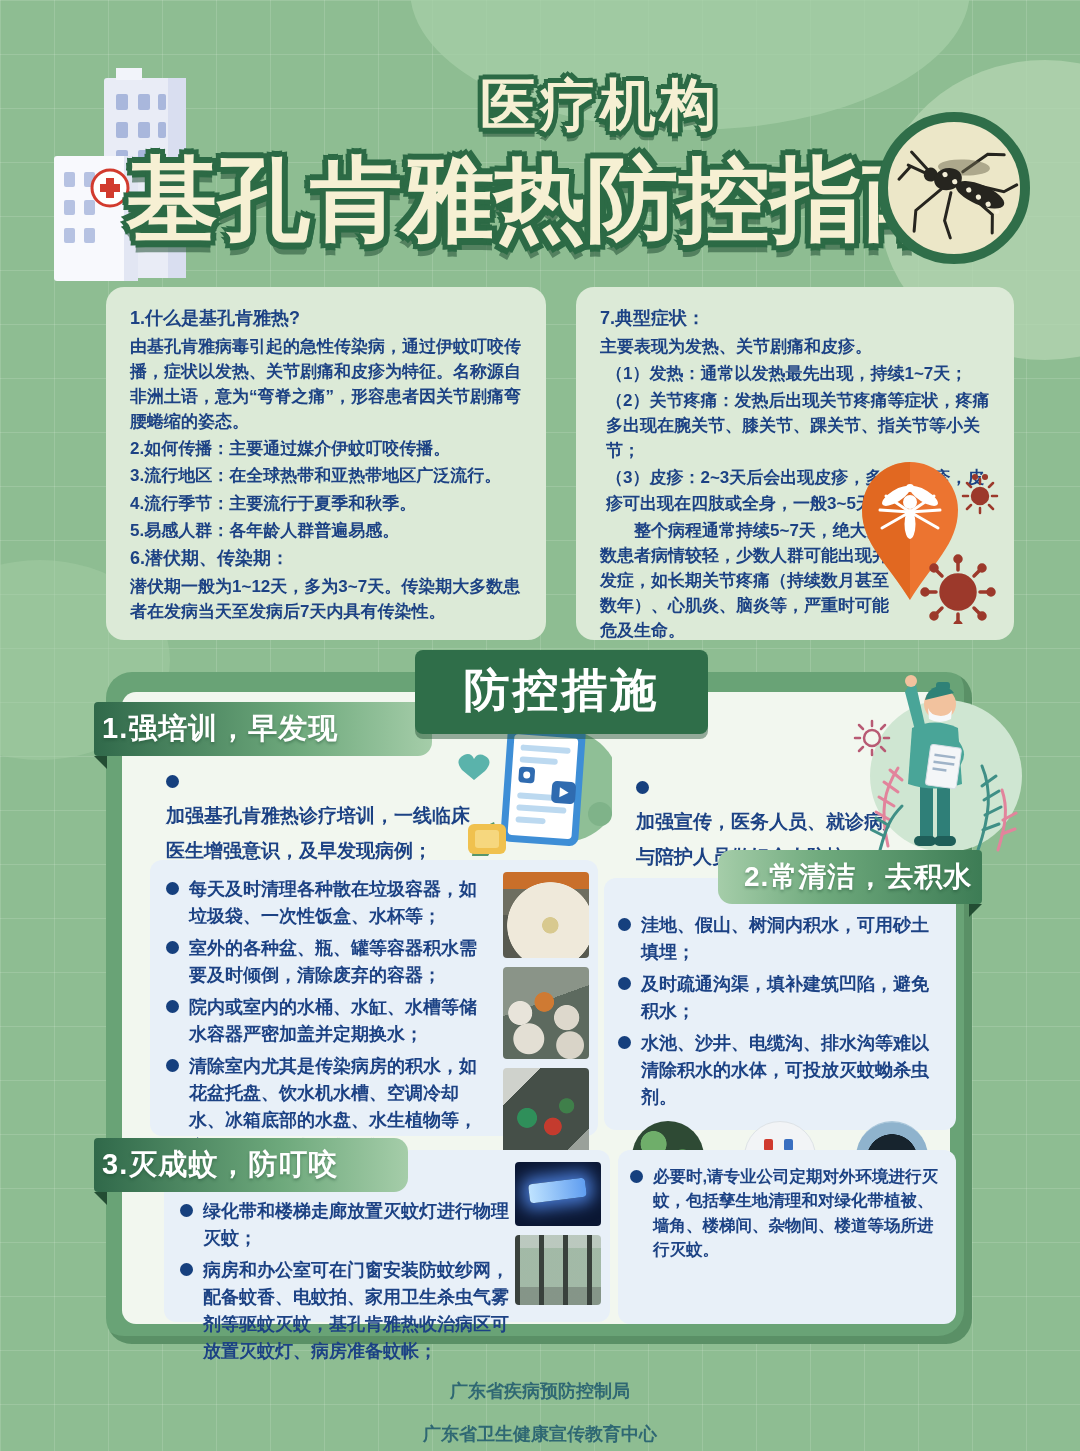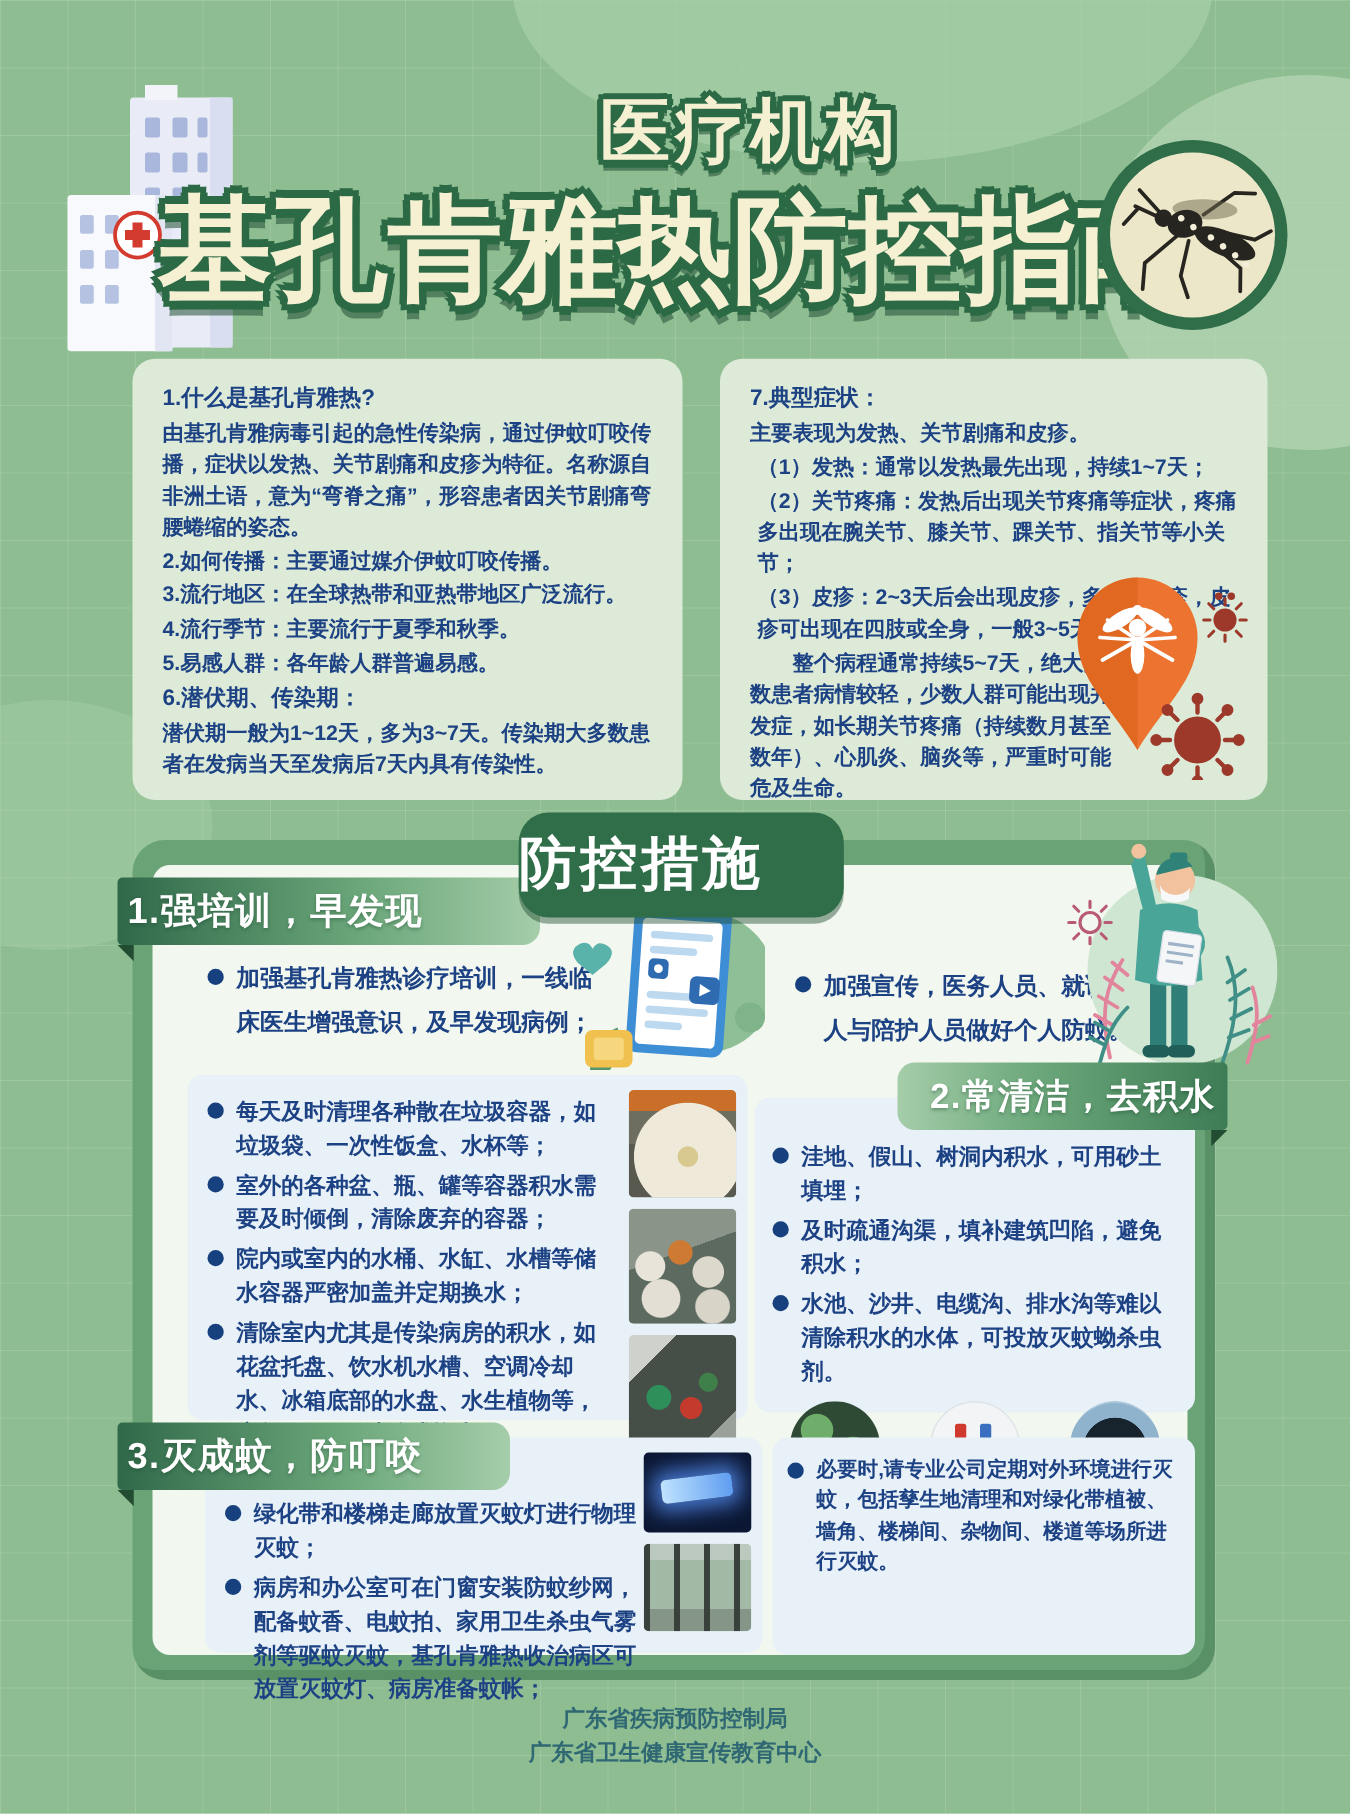--- a/index.html
+++ b/index.html
@@ -35,37 +35,37 @@
   .head{font-weight:800;font-size:18px;}
   .head-inline{font-weight:800;}
   .sym-item{padding-left:6px;}
   .closing{text-indent:2em;width:292px;}
   .pin-wrap{position:absolute;right:10px;bottom:16px;width:152px;height:172px;}
 
   
   .frame{position:absolute;left:106px;top:672px;width:866px;height:672px;background:#69a376;
     border-radius:26px;box-shadow:inset -8px -8px 0 rgba(20,60,35,.18);}
   .inner{position:absolute;left:122px;top:692px;width:828px;height:632px;background:#f2f7ef;border-radius:14px;}
-  .m-title{position:absolute;left:415px;top:650px;width:260px;text-align:left;background:#2f6e49;
-    border-radius:24px;padding:10px 0 12px 0;color:#ffffff;font-size:46px;font-weight:900;letter-spacing:3px;z-index:6;
+  .m-title{position:absolute;left:415px;top:650px;width:293px;text-align:center;background:#2f6e49;
+    border-radius:8px;padding:10px 0 12px 0;color:#ffffff;font-size:46px;font-weight:900;letter-spacing:3px;z-index:6;
     box-shadow:0 5px 0 rgba(30,75,48,.45);}
 
   .ribbon{position:absolute;height:54px;z-index:5;color:#fff;font-weight:800;font-size:29px;
     display:flex;align-items:center;letter-spacing:1px;text-shadow:0 2px 3px rgba(25,70,45,.4);}
   .ribbon-l{background:linear-gradient(90deg,#30694a,#6ea97c 60%,#a5cda9);border-radius:4px 14px 14px 4px;padding-left:8px;}
   .ribbon-r{background:linear-gradient(90deg,#a5cda9,#6ea97c 40%,#3d7c55);border-radius:14px 4px 4px 14px;padding-left:26px;}
   .r1{left:94px;top:702px;width:330px;}
   .r2{left:718px;top:850px;width:238px;font-size:28px;}
   .r3{left:94px;top:1138px;width:306px;}
   .fold-l{position:absolute;left:0;bottom:-13px;width:0;height:0;border-top:13px solid #234d33;border-left:13px solid transparent;}
   .fold-r{position:absolute;right:0;bottom:-13px;width:0;height:0;border-top:13px solid #234d33;border-right:13px solid transparent;}
 
   .bullet{display:flex;gap:10px;color:#1c4284;font-weight:600;}
   .dot{flex:0 0 13px;width:13px;height:13px;border-radius:50%;background:#16407e;margin-top:9px;}
-  .s1b{position:absolute;z-index:4;font-size:19px;line-height:1.85;}
+  .s1b{position:absolute;z-index:4;font-size:19px;line-height:1.85;flex-direction:column;}
   .s1b1{left:166px;top:766px;width:312px;}
   .s1b2{left:636px;top:772px;width:276px;}
 
   .box{position:absolute;background:#e8f0f8;border-radius:12px;box-sizing:border-box;z-index:3;}
   .box .bullet{font-size:18px;line-height:1.5;margin-bottom:5px;}
   .box .dot{margin-top:6px;}
   .box-s2l{left:150px;top:860px;width:448px;height:276px;padding:16px 104px 10px 16px;}
   .box-s2r{left:604px;top:878px;width:352px;height:252px;padding:34px 14px 10px 14px;}
   .box-s3l{left:164px;top:1150px;width:446px;height:172px;padding:48px 100px 8px 16px;}
   .box-s3r{left:618px;top:1150px;width:338px;height:174px;padding:14px 12px 8px 12px;}
@@ -110,21 +110,21 @@
   .tray{position:absolute;left:17%;bottom:10%;width:64%;height:20%;border:2px solid #d03a2e;border-radius:50%;}
   .fig-basin{background:radial-gradient(circle at 50% 54%,#17242e 0 48%,#8fb3cd 49% 70%,#a9c6da 71%),#4a7d9b;}
   .caption{margin-top:5px;background:#379183;color:#fff;font-size:11px;font-weight:600;
     padding:2px 8px;border-radius:999px;white-space:nowrap;}
 
   .clipboard{position:absolute;left:448px;top:706px;z-index:4;}
   .doctor{position:absolute;left:848px;top:658px;z-index:5;}
 
   .footer{position:absolute;left:0;top:1362px;width:1080px;text-align:center;color:#2f6873;
     font-size:18px;font-weight:600;line-height:1.5;}
-  .footer p{margin:0;}
+  .footer p{margin:16px;}
 </style>
 </head>
 <body>
 
 <div class="poster">
   <div class="blob blob1"></div>
   <div class="blob blob2"></div>
   <div class="blob blob3"></div>
 
   <svg class="hospital" width="198" height="218" viewBox="0 0 198 218">

